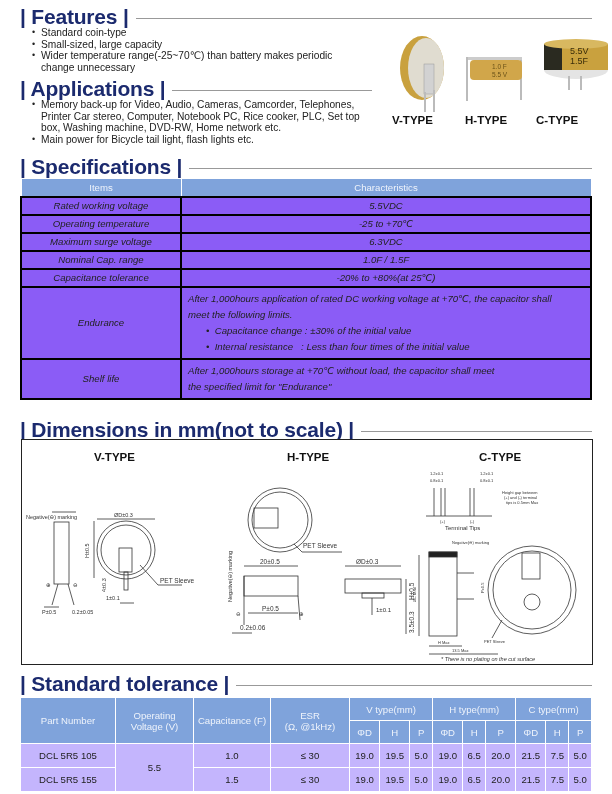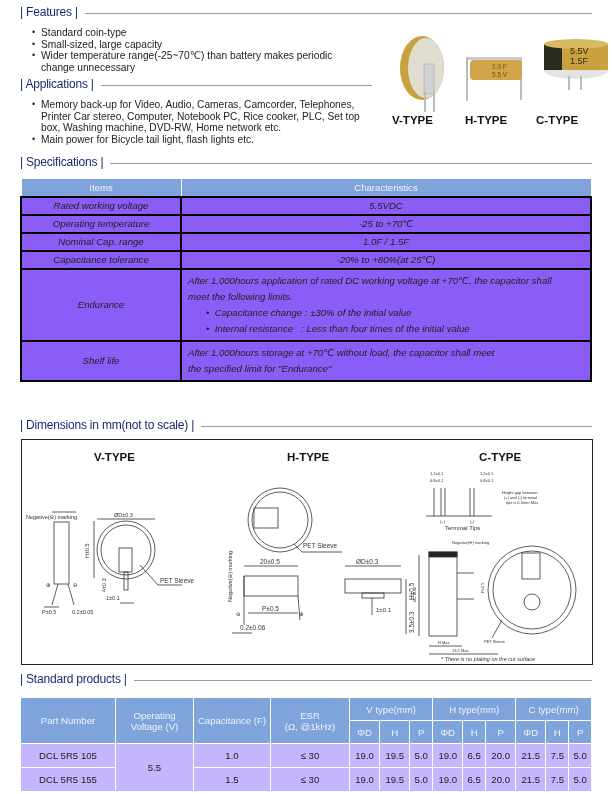--- a/index.html
+++ b/index.html
@@ -1,19 +1,19 @@
 <!DOCTYPE html>
 <html><head>
 <meta charset="utf-8">
 <style>
   html, body { margin:0; padding:0; background:#fff; }
   body { width:612px; height:794px; position:relative; overflow:hidden;
          font-family:"Liberation Sans", "DejaVu Sans", sans-serif; color:#222; }
   .sec-title { position:absolute; left:20px; display:flex; align-items:center; width:572px; }
-  .sec-title span { font-weight:normal; color:#1b2a6e; font-size:12px; white-space:nowrap; letter-spacing:-0.2px; }
+  .sec-title span { font-weight:bold; color:#1b2a6e; font-size:21px; white-space:nowrap; letter-spacing:-0.2px; }
   .sec-title .rule { flex:1; height:1px; background:#999; margin-left:7px; margin-top:2px; }
   ul.bul { position:absolute; margin:0; padding:0; list-style:none; font-size:10.2px; line-height:11.5px; color:#222; }
   ul.bul li { padding-left:10px; position:relative; }
   ul.bul li:before { content:"•"; position:absolute; left:1px; top:0; font-size:9px; }
   .prod-label { position:absolute; top:114px; font-weight:bold; font-size:11.5px; color:#111; }
 
   table { border-collapse:collapse; position:absolute; font-size:9.6px; }
   table.spec { left:20px; top:178px; width:572px; }
   table.spec th { background:#7fa3db; color:#eef3fb; font-weight:normal; height:15px; border:1px solid #fff; }
   table.spec td { background:#8b5cf6; border:2px solid #000000; padding:0 6px; line-height:16px;font-style:italic; }
@@ -96,20 +96,24 @@
     <th style="width:146px;">Items</th>
     <th>Characteristics</th>
   </tr>
   <tr>
     <td class="item">Rated working voltage</td>
     <td class="c">5.5VDC</td>
   </tr>
   <tr>
     <td class="item">Operating temperature</td>
     <td class="c">-25 to +70℃</td>
+  </tr>
+  <tr>
+    <td class="item">Maximum surge voltage</td>
+    <td class="c">6.3VDC</td>
   </tr>
   <tr>
     <td class="item">Nominal Cap. range</td>
     <td class="c">1.0F /  1.5F</td>
   </tr>
   <tr>
     <td class="item">Capacitance tolerance</td>
     <td class="c">-20% to +80%(at 25℃)</td>
   </tr>
   <tr>
@@ -256,21 +260,21 @@
         <text x="430" y="212">13.5 Max</text>
         <text x="462" y="203">PET Sleeve</text>
       </g>
       <text x="423" y="90" font-size="6">Terminal Tips</text>
       <text x="419" y="221" font-size="5.5" font-style="italic">* There is no plating on the cut surface</text>
     </g>
   </svg>
 </div>
 
 <div class="sec-title" style="top:672px;">
-  <span>| Standard products |</span>
+  <span>| Standard tolerance |</span>
   <div class="rule"></div>
 </div>
 <table class="prod">
   <tbody>
       <tr>
     <th rowspan="2" style="width:92px;">Part Number</th>
     <th rowspan="2" style="width:75px;">
       <div>Operating</div>
       <div>Voltage (V)</div>
     </th>

